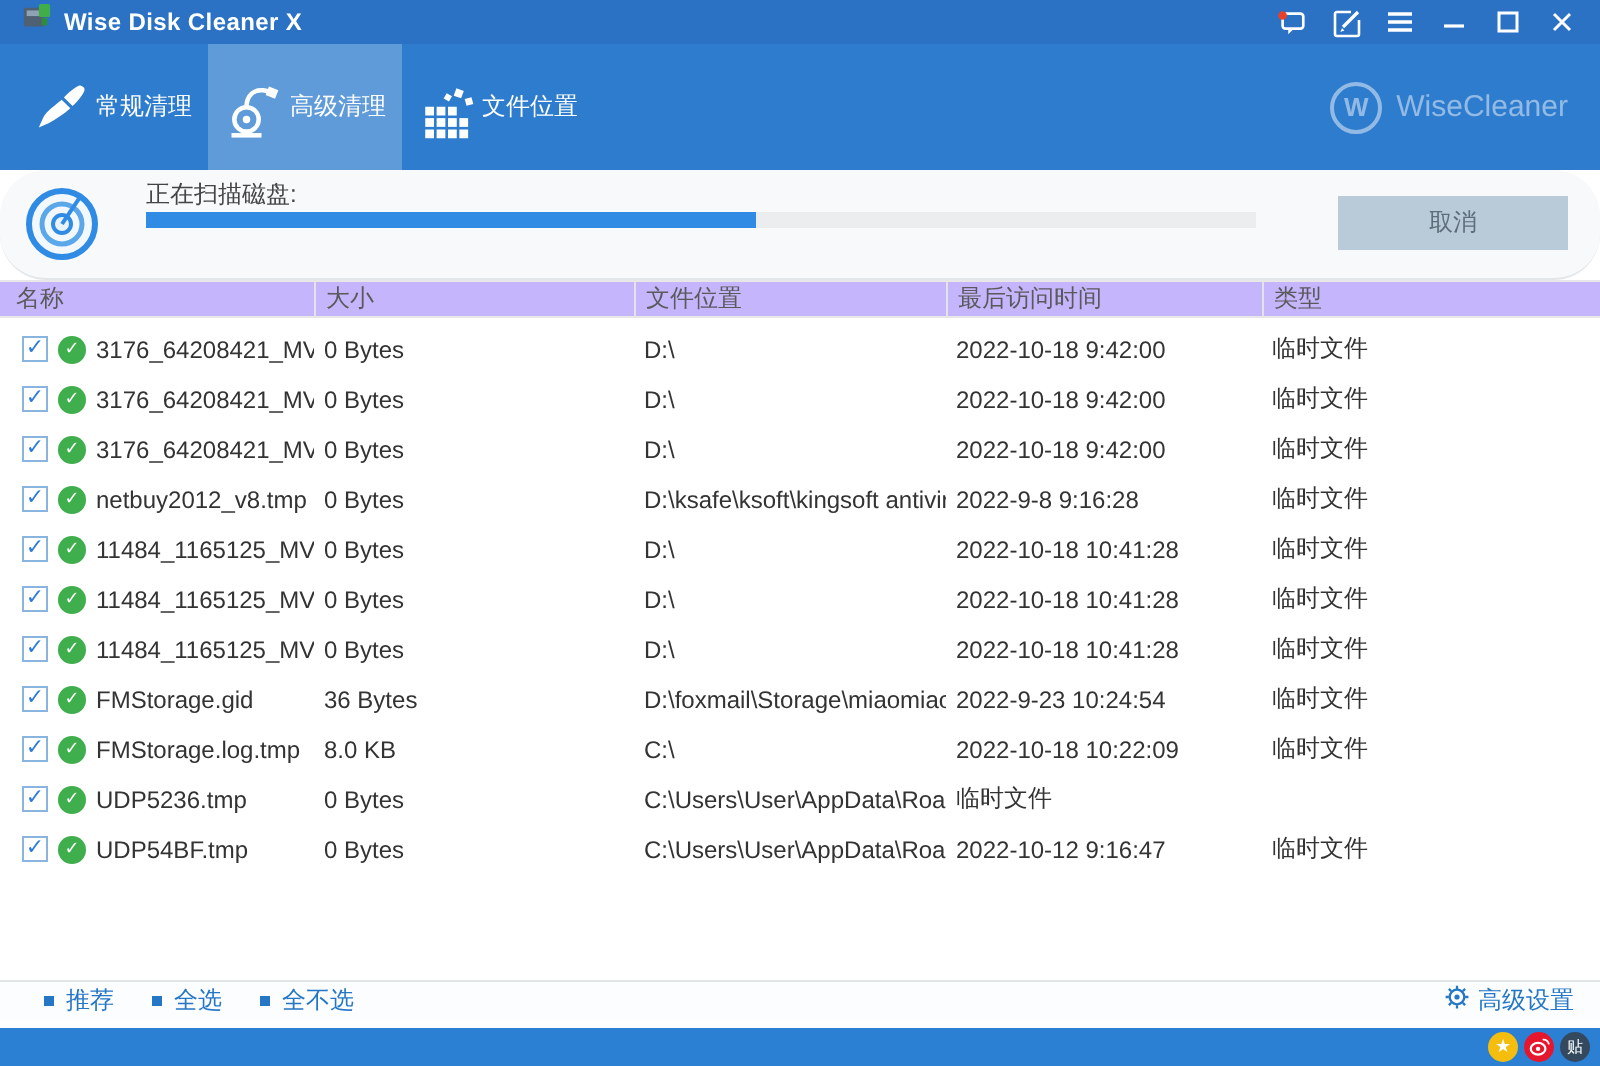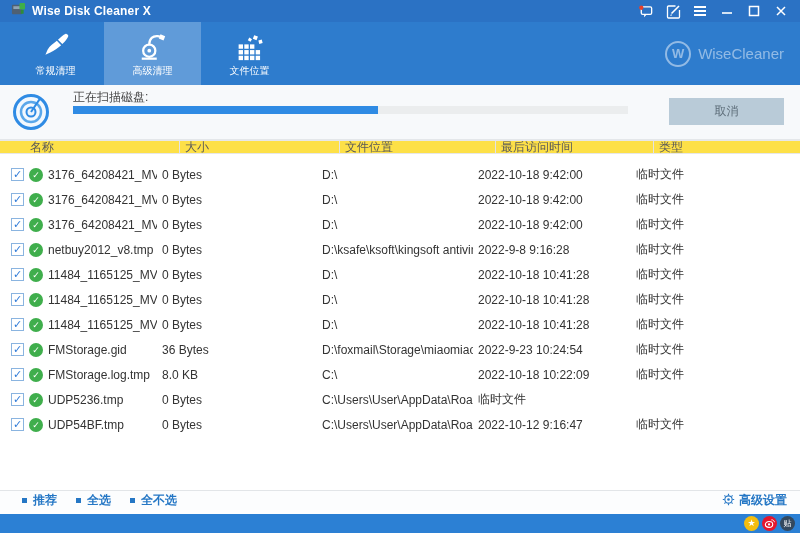--- a/index.html
+++ b/index.html
@@ -8,65 +8,65 @@
 
   
   .titlebar { position:absolute; top:0; left:0; right:0; height:22px; background:#2b72c4;
               display:flex; align-items:center; padding:0 11px; }
   .tb-title { color:#fff; font-size:12px; font-weight:bold; margin-left:6px; letter-spacing:.2px; }
   .tb-controls { margin-left:auto; display:flex; align-items:center; gap:11px; }
   .tb-btn { display:flex; align-items:center; justify-content:center; width:16px; height:16px; cursor:pointer; }
 
   
   .navbar { position:absolute; top:22px; left:0; right:0; height:63px; background:#2e7ccd; display:flex; padding-left:7px; }
-  .tab { width:97px; height:63px; display:flex; flex-direction:column; align-items:center;
-         justify-content:center; gap:3px; color:#fff; font-size:10px; cursor:pointer; }
+  .tab { width:97px; height:63px; display:flex; flex-direction:row; align-items:center;
+         justify-content:center; gap:3px; color:#fff; font-size:12px; cursor:pointer; }
   .tab.selected { background:rgba(255,255,255,.24); }
   .tab-icon { height:32px; display:flex; align-items:flex-end; justify-content:center; }
   .brand { position:absolute; right:16px; top:22px; height:63px; display:flex; align-items:center;
            gap:7px; color:rgba(255,255,255,.48); font-size:15px; }
   .brand-circle { width:26px; height:26px; border:2px solid rgba(255,255,255,.48); border-radius:50%;
                   display:flex; align-items:center; justify-content:center; font-size:13px; font-weight:bold; }
 
   
   .scan-section { position:absolute; top:85px; left:0; right:0; height:55px; background:#f7f9fb;
-                  border-bottom:1px solid #e4e7ea; }
+                  border-bottom:1px solid #e4e7ea;border-radius:23px; }
   .scan-icon { position:absolute; left:12px; top:8px; }
   .scan-status { position:absolute; left:73px; top:4px; font-size:12px; color:#444; }
   .progress-track { position:absolute; left:73px; top:21px; width:555px; height:8px; background:#ebedee; }
   .progress-fill { height:100%; background:#2f8be4; }
   .cancel-button { position:absolute; left:669px; top:13px; width:115px; height:27px; background:#b9cbd8;
                    color:#5d6d79; font-size:12px; display:flex; align-items:center; justify-content:center;
                    cursor:pointer; }
 
   
   .grid-cols { display:grid; grid-template-columns:157px 160px 156px 158px 1fr; }
-  .table-header { position:absolute; top:140px; left:0; right:0; height:14px; background:#fde047;
-                  border-top:1px solid #e7e7e7; border-bottom:1px solid #e7e7e7;padding-left:22px; }
+  .table-header { position:absolute; top:140px; left:0; right:0; height:19px; background:#c4b5fd;
+                  border-top:1px solid #e7e7e7; border-bottom:1px solid #e7e7e7; }
   .th { font-size:12px; color:#5a5a5a; display:flex; align-items:center; padding-left:5px;
         border-left:1px solid #e3e3e3; overflow:hidden; white-space:nowrap; }
   .th:first-child { border-left:none; padding-left:8px; }
   .table-body { position:absolute; top:162px; left:0; right:0; height:278px; background:#fff; overflow:hidden; }
   .row { height:25px; align-items:center; font-size:12px; color:#333; cursor:default; }
   .cell { padding-left:5px; white-space:nowrap; overflow:hidden; }
   .name-cell { display:flex; align-items:center; gap:5px; padding-left:11px; }
   .checkbox { flex:0 0 auto; width:13px; height:13px; border:1px solid #8ab4e0; background:#fff;
               display:flex; align-items:center; justify-content:center; color:#2f7bd9;
               font-size:11px; font-weight:bold; line-height:1; cursor:pointer; }
   .green-check { flex:0 0 auto; width:14px; height:14px; border-radius:50%; background:#3fae4c; color:#fff;
                  font-size:9px; font-weight:bold; display:flex; align-items:center; justify-content:center; }
   .fname { white-space:nowrap; overflow:hidden; }
 
   
   .footer-bar { position:absolute; top:490px; left:0; right:0; height:20px; background:#fcfdfe;
-                border-top:1px solid #e2e5e8; display:flex; align-items:center; font-size:12px; color:#2577c5;font-weight:bold; }
+                border-top:1px solid #e2e5e8; display:flex; align-items:center; font-size:12px; color:#2577c5; }
   .flink { display:flex; align-items:center; gap:6px; margin-left:19px; cursor:pointer; }
   .flink:first-child { margin-left:22px; }
   .bullet { width:5px; height:5px; background:#2577c5; }
-  .adv-settings { margin-left:auto; margin-right:13px; display:flex; align-items:center; gap:4px; cursor:pointer; }
+  .adv-settings { margin-left:auto; margin-right:13px; display:flex; gap:4px; cursor:pointer; }
 
   .bottom-strip { position:absolute; top:514px; left:0; right:0; height:19px; background:#2c80d4;
                   display:flex; align-items:center; justify-content:flex-end; gap:3px; padding-right:5px; }
   .social { width:15px; height:15px; border-radius:50%; display:flex; align-items:center;
             justify-content:center; color:#fff; font-size:9px; line-height:1; cursor:pointer; }
   .social-qzone { background:#f5bd0e; }
   .social-weibo { background:#e6162d; }
   .social-tieba { background:#34495e; font-size:8px; }
 </style>
 </head>

